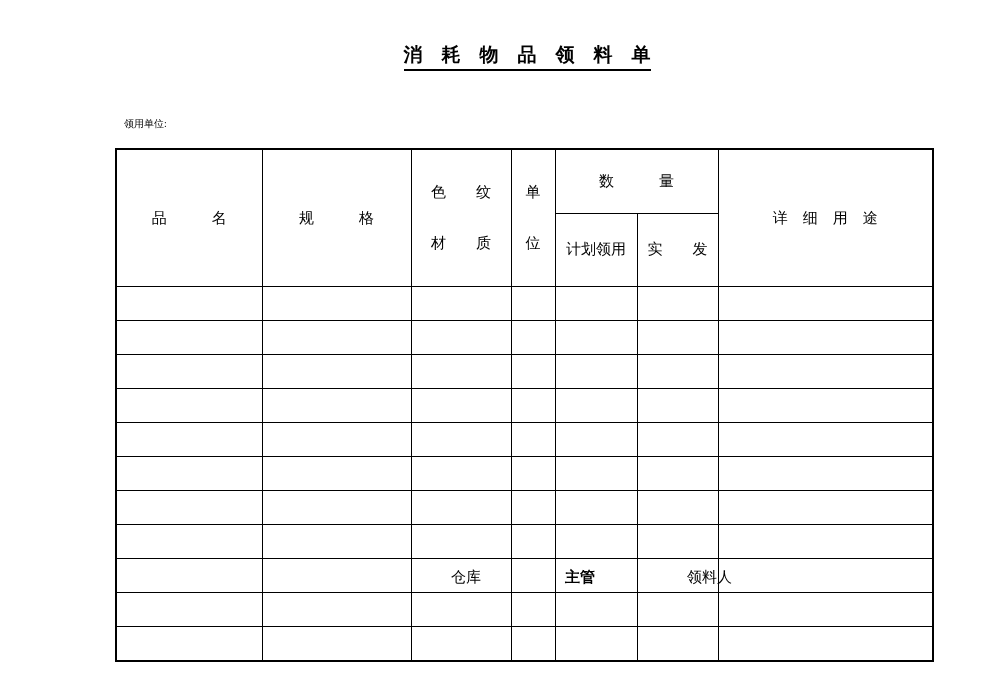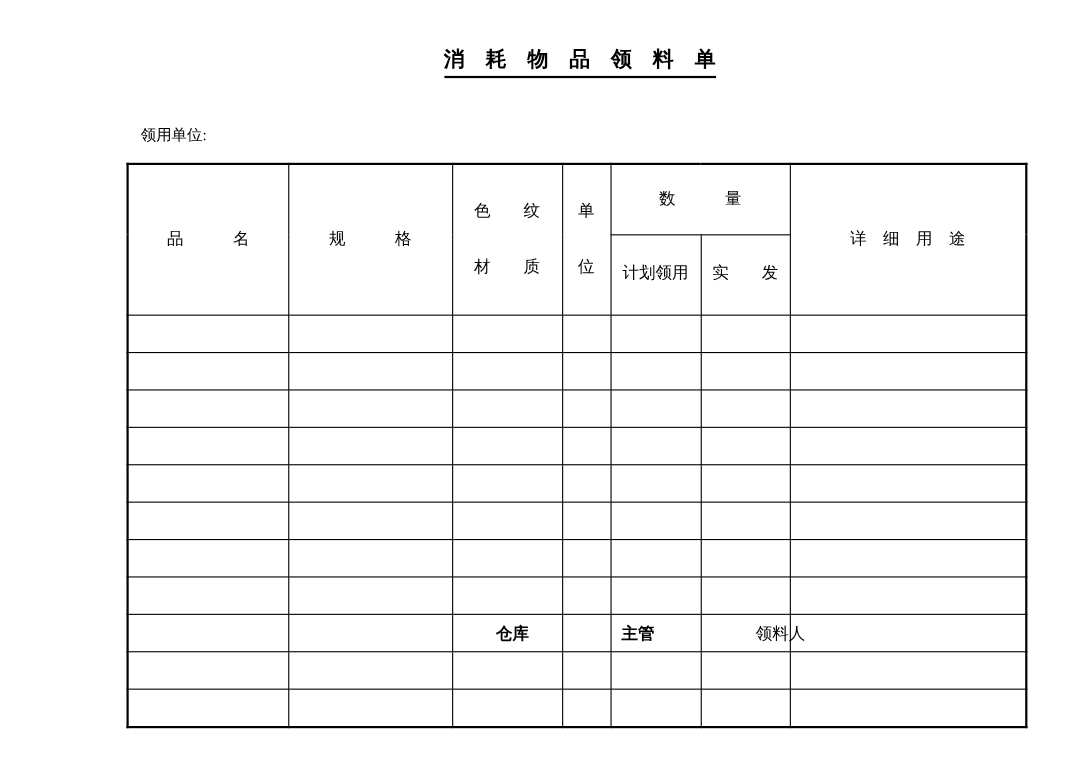--- a/index.html
+++ b/index.html
@@ -29,21 +29,21 @@
     font-size: 19px;
     font-weight: bold;
     line-height: 22px;
     padding-bottom: 3px;
     border-bottom: 2px solid #000000;
     white-space: pre;
   }
   .info-line {
     position: absolute;
     left: 78px;
-    font-size: 14px;
+    font-size: 10px;
     line-height: 16px;
     white-space: pre;
   }
   .info-unit { top: 100px; }
   .info-date { top: 124px; }
   .info-date .d-year  { margin-left: 46px; }
   .info-date .d-month { margin-left: 31px; }
   .info-date .d-day   { margin-left: 27px; }
 
   table.req-table {
@@ -72,21 +72,21 @@
 
   .sign-row {
     position: absolute;
     top: 569px;
     left: 0;
     width: 982px;
     font-size: 15px;
     line-height: 16px;
   }
   .sign-row span { position: absolute; white-space: pre; }
-  .sign-warehouse     { left: 415px; font-weight: bold; }
+  .sign-warehouse     { left: 415px; }
   .sign-supervisor    { left: 529px; font-weight: bold; }
   .sign-requisitioner { left: 651px; }
 </style>
 </head>
 <body>
 
 <div class="page">
 
   <div class="doc-title-wrap">
     <span class="doc-title">消　耗　物　品　领　料　单</span>

